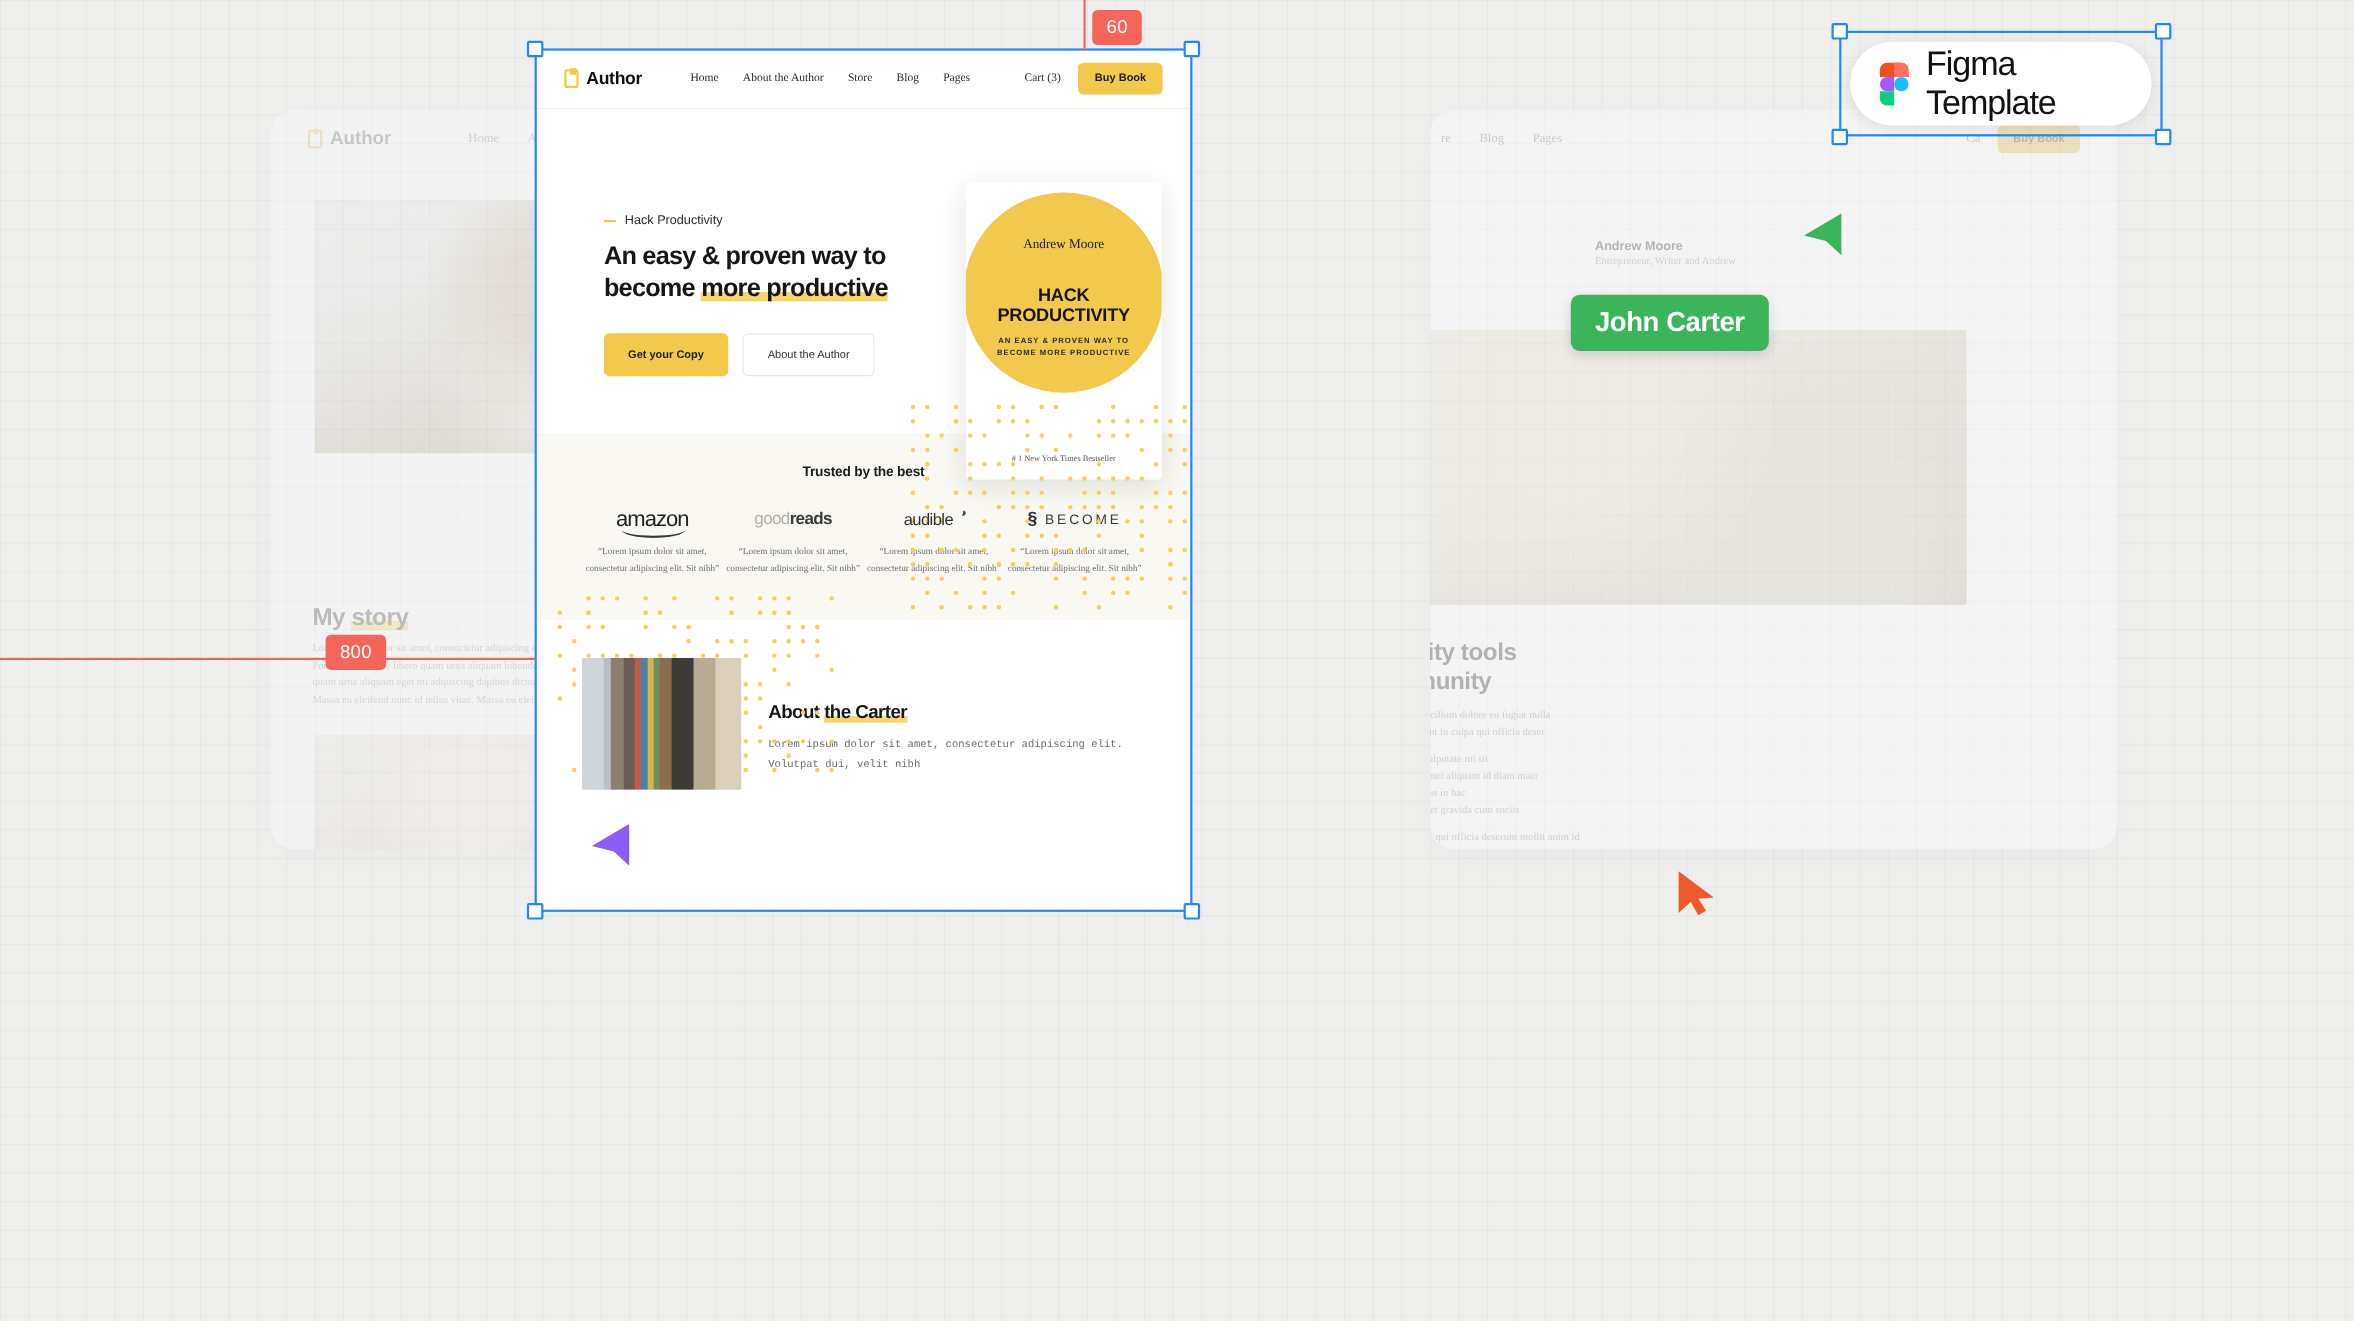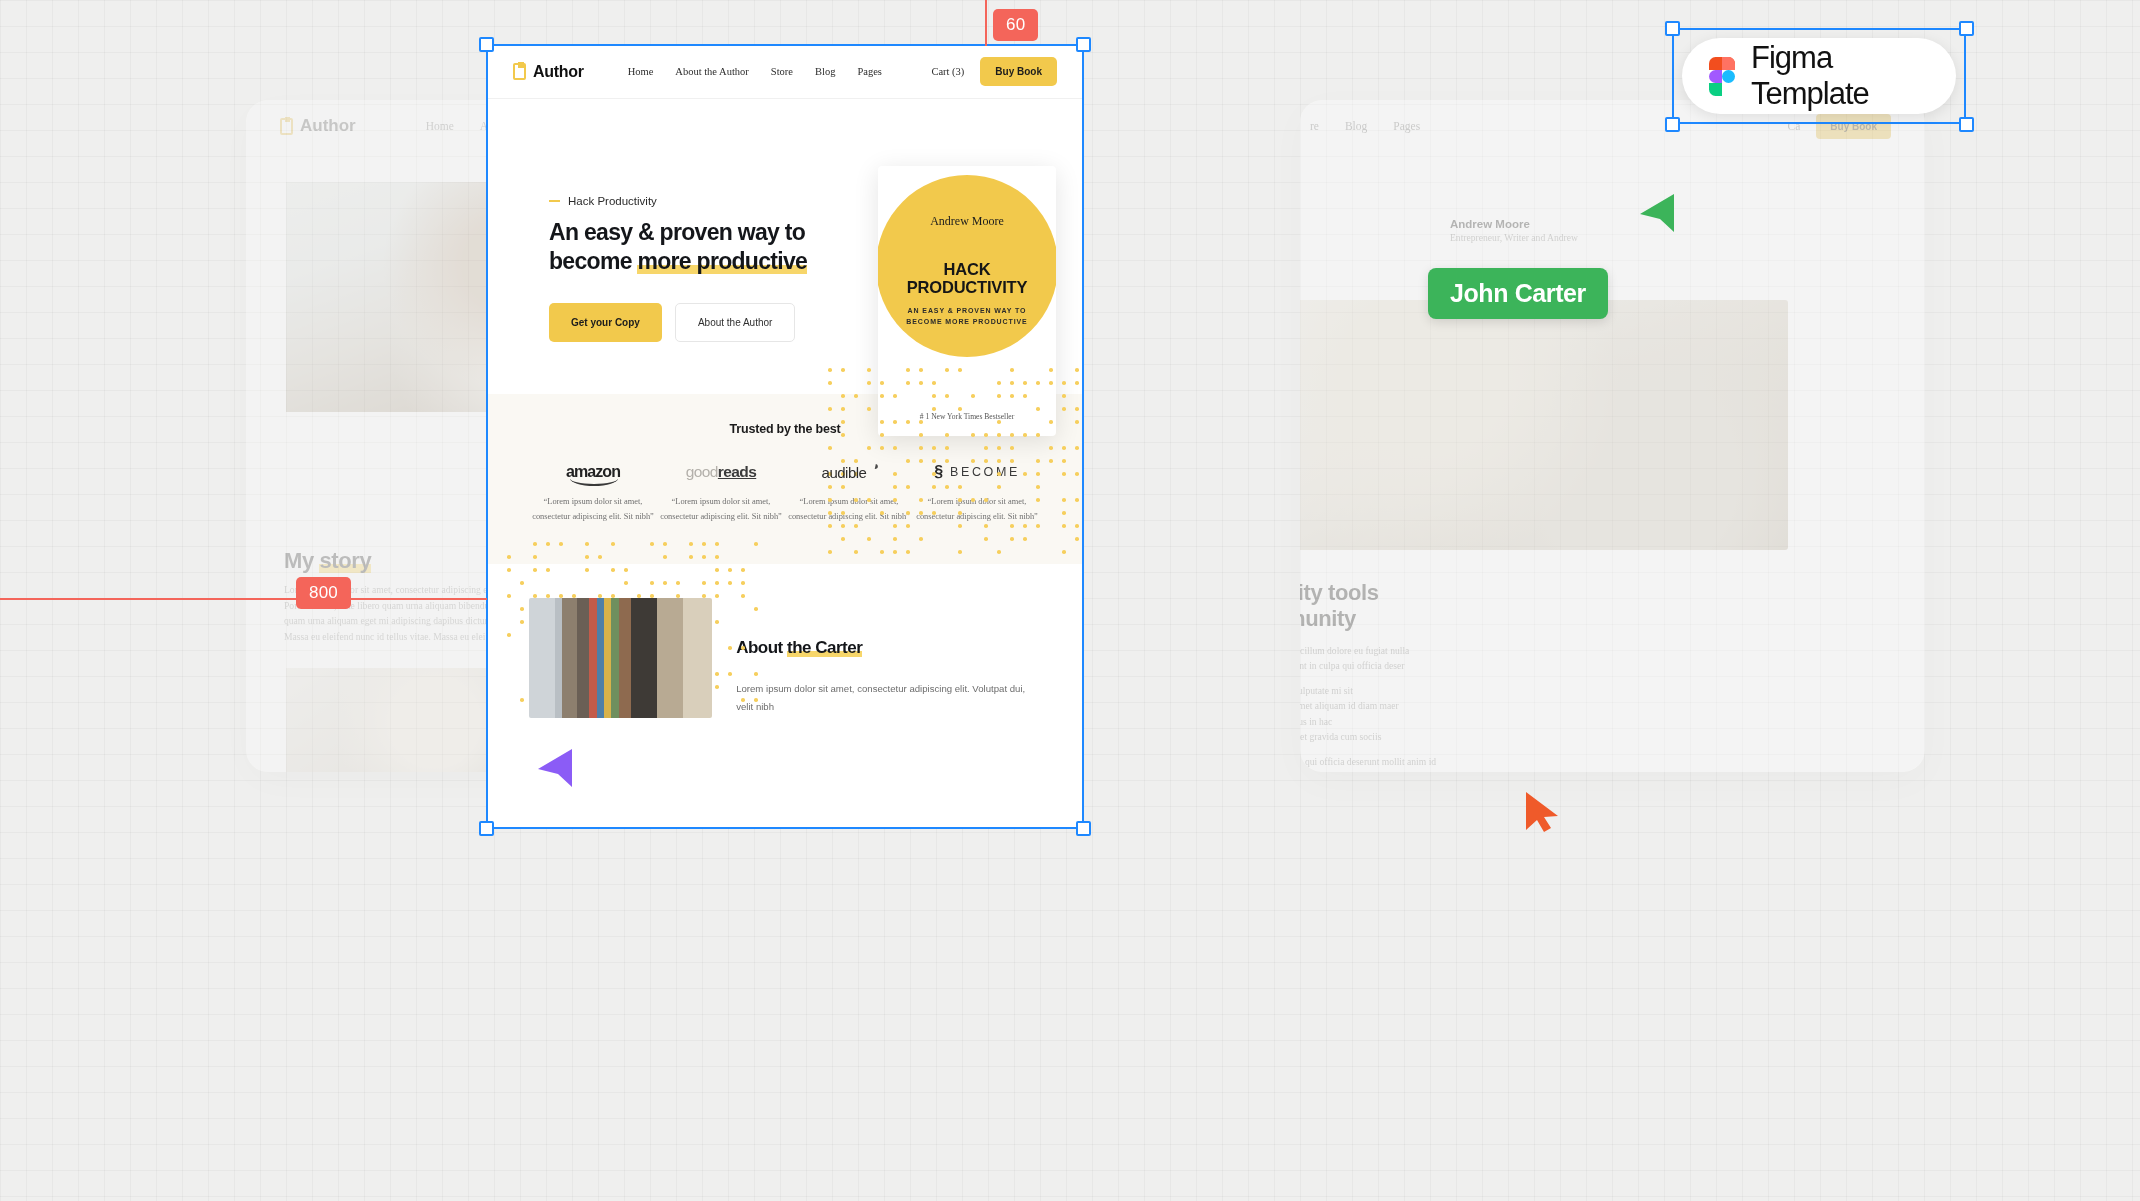--- a/index.html
+++ b/index.html
@@ -129,40 +129,40 @@
   .bk-foot { position: absolute; bottom: 15px; left: 0; right: 0; text-align: center; font-family: "Liberation Serif", serif; font-size: 7.6px; color: #555; }
 
   .dots { position: absolute; pointer-events: none; }
   .dot { position: absolute; width: 3.6px; height: 3.6px; border-radius: 50%; background: #f6cf5e; }
 
   .trusted { background: #faf8f3; padding: 28px 42px 40px; margin-top: 52px; }
   .trusted h3 { text-align: center; font-size: 12.5px; font-weight: 700; color: #1b1b1b; letter-spacing: -.2px; }
   .logos { display: flex; justify-content: space-between; margin-top: 25px; }
   .logo-col { width: 128px; text-align: center; }
   .logo-mark { height: 22px; display: flex; align-items: center; justify-content: center; color: #3b3b3b; }
-  .lg-amazon { font-weight: 700; font-size: 16px; letter-spacing: -.9px; color: #222; position: relative; }
+  .lg-amazon { font-weight: 400; font-size: 20px; letter-spacing: -.9px; color: #222; position: relative; }
   .lg-amazon::after {
     content:""; position:absolute; left: 8%; right: 4%; bottom: -5px; height: 7px;
     border-bottom: 2.2px solid #3a3a3a; border-radius: 0 0 60% 60%/0 0 100% 100%;
   }
   .lg-goodreads { font-size: 15.5px; letter-spacing: -.6px; }
   .lg-goodreads .l { color: #b3b0aa; }
-  .lg-goodreads .r { color: #3b3b3b; font-weight: 700; text-decoration: underline; }
+  .lg-goodreads .r { color: #3b3b3b; font-weight: 700; }
   .lg-audible { font-size: 15px; color: #2d2d2d; letter-spacing: -.5px; position: relative; padding-right: 10px; }
   .lg-audible .wave { position: absolute; right: -3px; top: -5px; font-size: 12px; transform: rotate(12deg); color: #4a4a4a; }
   .lg-scribd { display: flex; align-items: center; gap: 7px; }
   .lg-scribd .s { font-weight: 700; font-size: 16px; color: #2b2b2b; }
   .lg-scribd .t { font-size: 12.5px; letter-spacing: 2.6px; color: #3a3a3a; }
   .logo-quote { font-family: "Liberation Serif", serif; font-size: 8.4px; line-height: 1.75; color: #6f6f6f; margin-top: 12px; }
 
   .about { padding: 34px 42px 0; display: flex; gap: 24px; position: relative; }
   .about-img { width: 198px; height: 120px; border-radius: 2px; }
   .about-txt { padding-top: 40px; }
   .about-txt h2 { font-size: 17px; font-weight: 700; color: #14161a; letter-spacing: -.5px; }
-  .about-txt p { font-family: Liberation Sans, sans-serif; font-size: 9.6px; line-height: 1.8; color: #6d6d6d; margin-top: 22px; }
+  .about-txt p { font-family: Liberation Mono, monospace; font-size: 9.6px; line-height: 1.8; color: #6d6d6d; margin-top: 10px; }
 
   
   .sel-box { position: absolute; border: 2px solid #1e88ff; pointer-events: none; }
   .sel-main { left: 486px; top: 44px; width: 598px; height: 785px; }
   .sel-badge { left: 1672px; top: 28px; width: 294px; height: 96px; }
   .handle {
     position: absolute; width: 15px; height: 15px; background: #fff;
     border: 2.6px solid #1e88ff; border-radius: 2px;
   }
 

